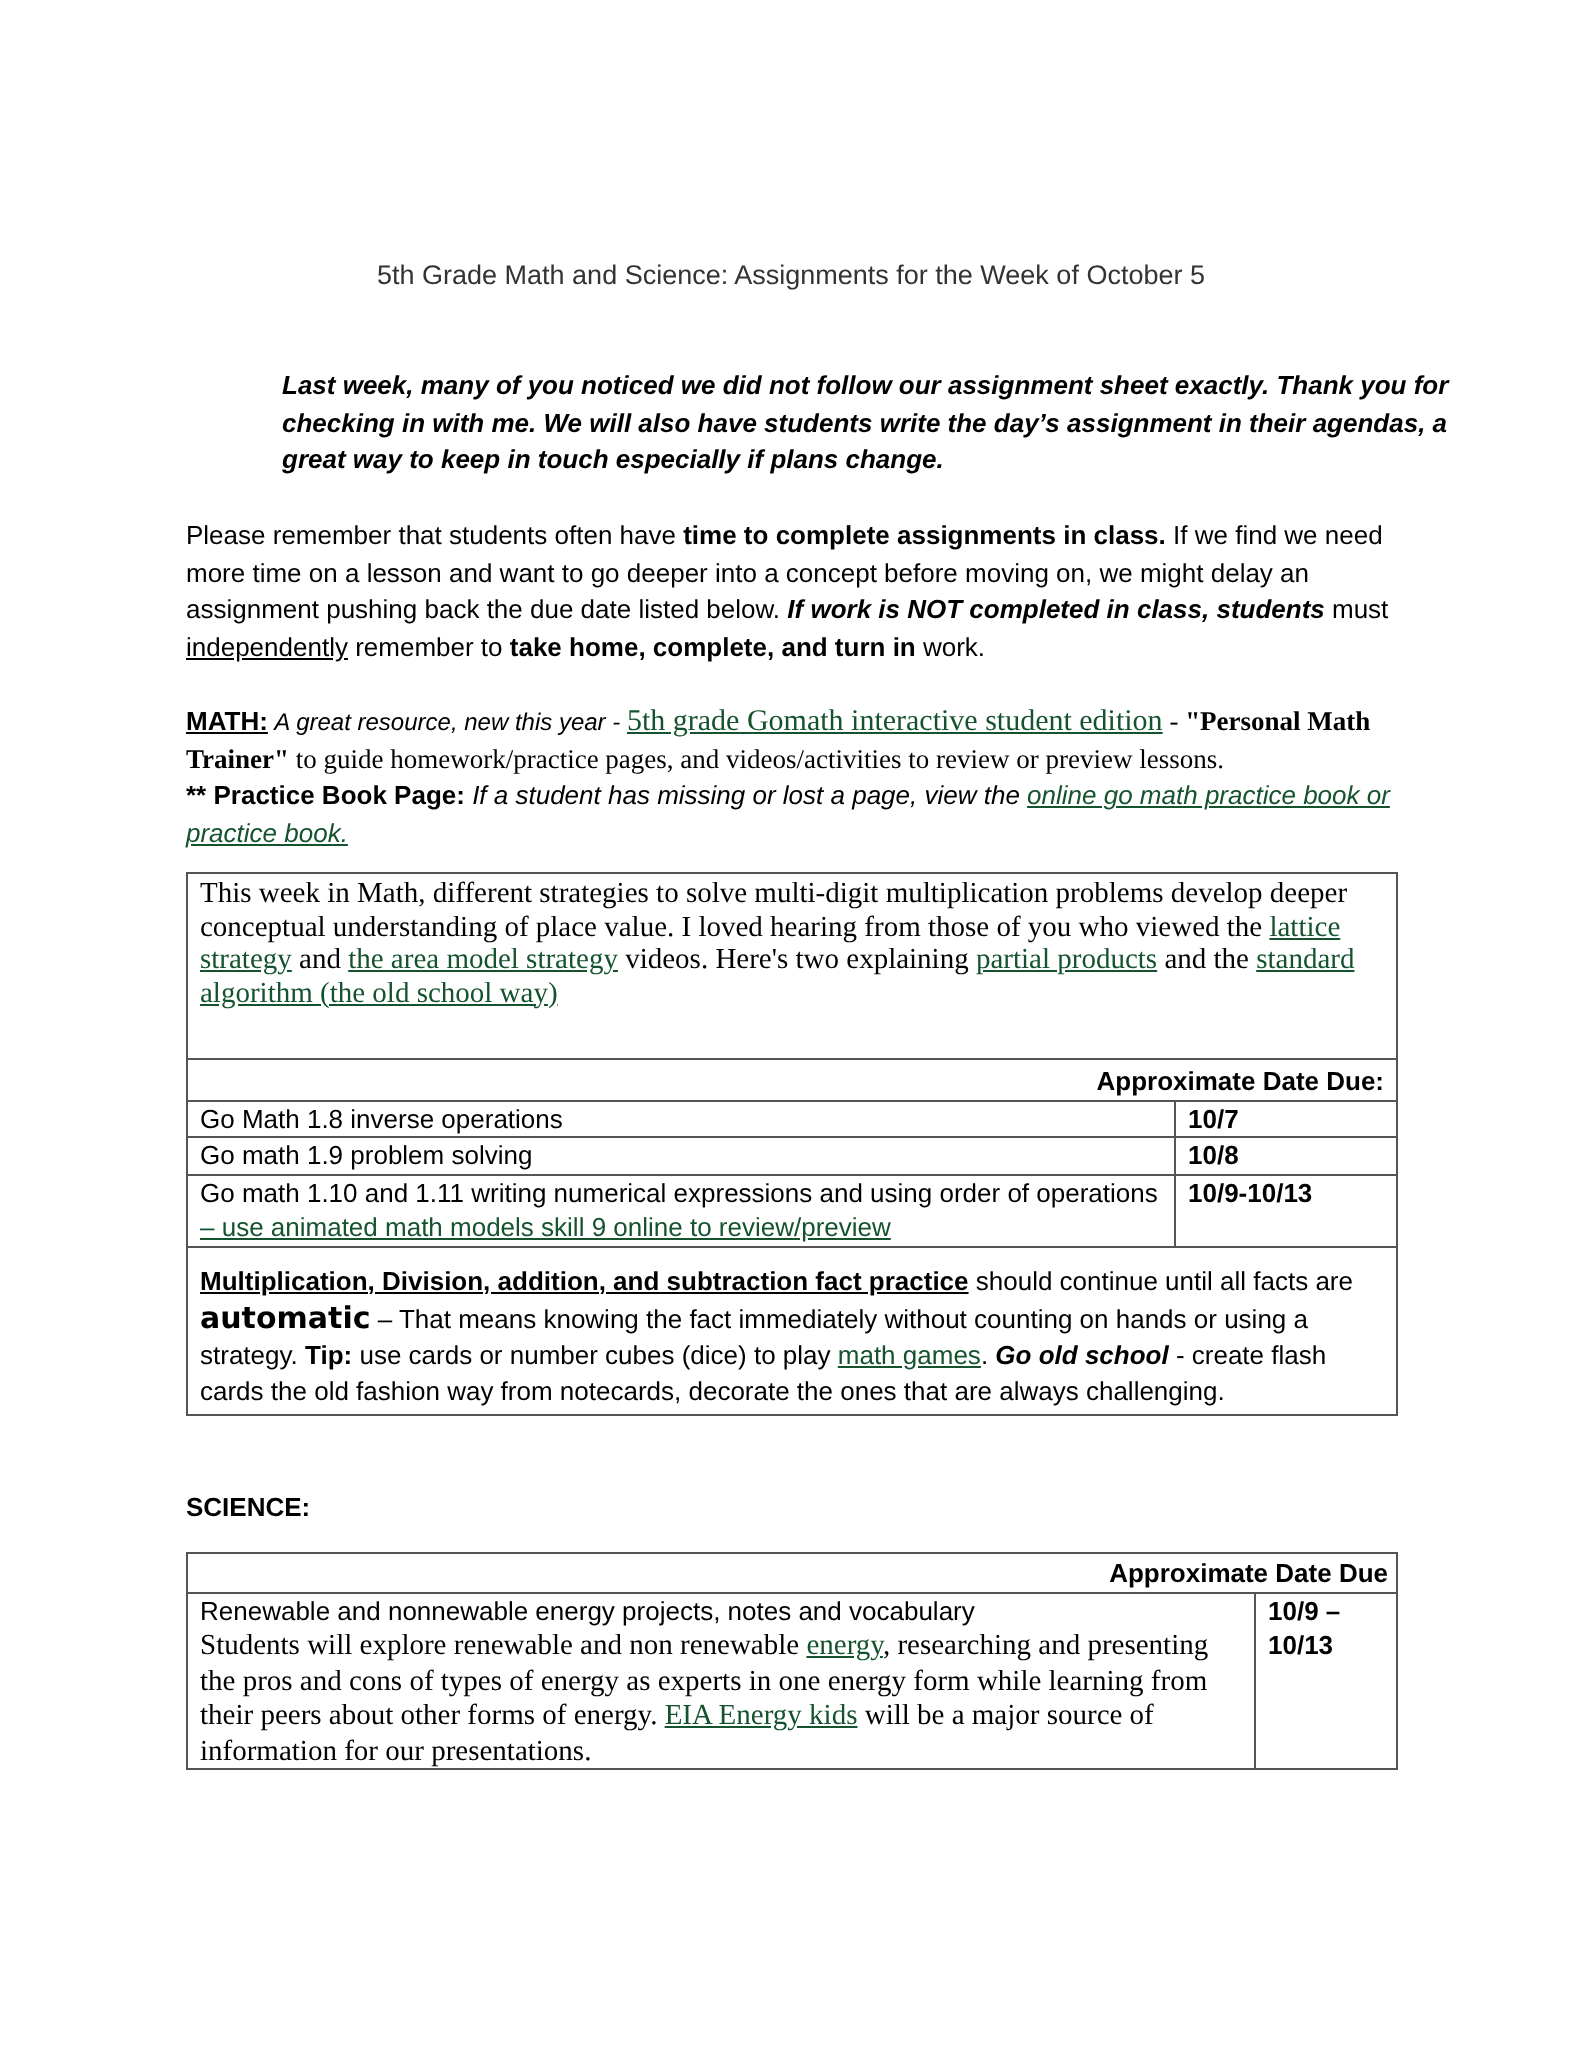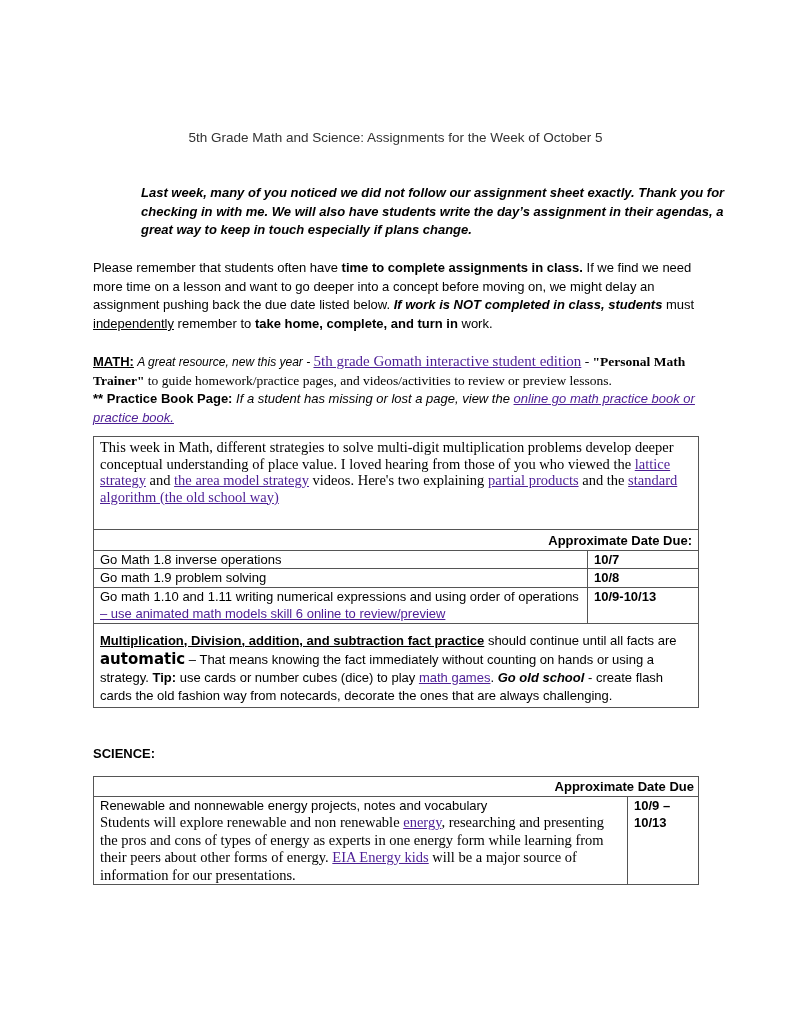--- a/index.html
+++ b/index.html
@@ -1,19 +1,19 @@
 <!DOCTYPE html>
 <html><head>
 <meta charset="utf-8">
 <style>
   html, body { margin: 0; padding: 0; background: #ffffff; }
   body { width: 791px; height: 1024px; position: relative; overflow: hidden; color: #000; }
   .sans { font-family: "Liberation Sans", "DejaVu Sans", sans-serif; }
   .serif { font-family: "Liberation Serif", "DejaVu Serif", serif; }
-  a, .link { color: #4c1d95; text-decoration: underline; }
+  a, .link { color: #14532d; text-decoration: underline; }
   .page-title { position: absolute; top: 130px; left: 0; width: 791px; text-align: center; font-size: 13.5px; color: #333; }
   .block { position: absolute; left: 93px; width: 605px; font-size: 13px; line-height: 18.7px; }
   .intro { top: 184px; font-weight: bold; font-style: italic; margin-left: 48px; }
   .para2 { top: 259px; }
   .math-head { top: 352px; }
   .math-head .label { font-weight: bold; text-decoration: underline; }
   .math-head .note { font-style: italic; font-size: 12px; }
   .math-head .big-link { font-size: 15px; }
   .math-head .bold-serif { font-weight: bold; }
   .math-head .serif-text { font-size: 13.5px; }
@@ -67,21 +67,21 @@
   </tr>
   <tr>
     <td>Go Math 1.8 inverse operations</td>
     <td class="date">10/7</td>
   </tr>
   <tr>
     <td>Go math 1.9 problem solving</td>
     <td class="date">10/8</td>
   </tr>
   <tr>
-    <td><span>Go math 1.10 and 1.11 writing numerical expressions and using order of operations </span><a>– use animated math models skill 6 online to review/preview</a></td>
+    <td><span>Go math 1.10 and 1.11 writing numerical expressions and using order of operations </span><a>– use animated math models skill 9 online to review/preview</a></td>
     <td class="date">10/9-10/13</td>
   </tr>
   <tr>
     <td colspan="2" class="fact-cell"><span class="u">Multiplication, Division, addition, and subtraction fact practice</span><span> should continue until all facts are </span><span class="auto">automatic</span><span> – That means knowing the fact immediately without counting on hands or using a strategy.  </span><span class="b">Tip:</span><span>   use cards or number cubes (dice) to play </span><a>math games</a><span>.  </span><span class="bi">Go old school</span><span> - create flash cards the old fashion way from notecards, decorate the ones that are always challenging.</span></td>
   </tr>
 </tbody>
   </table>
 
 <div class="science-label sans"><span class="u">SCIENCE</span><span>:</span></div>
 

